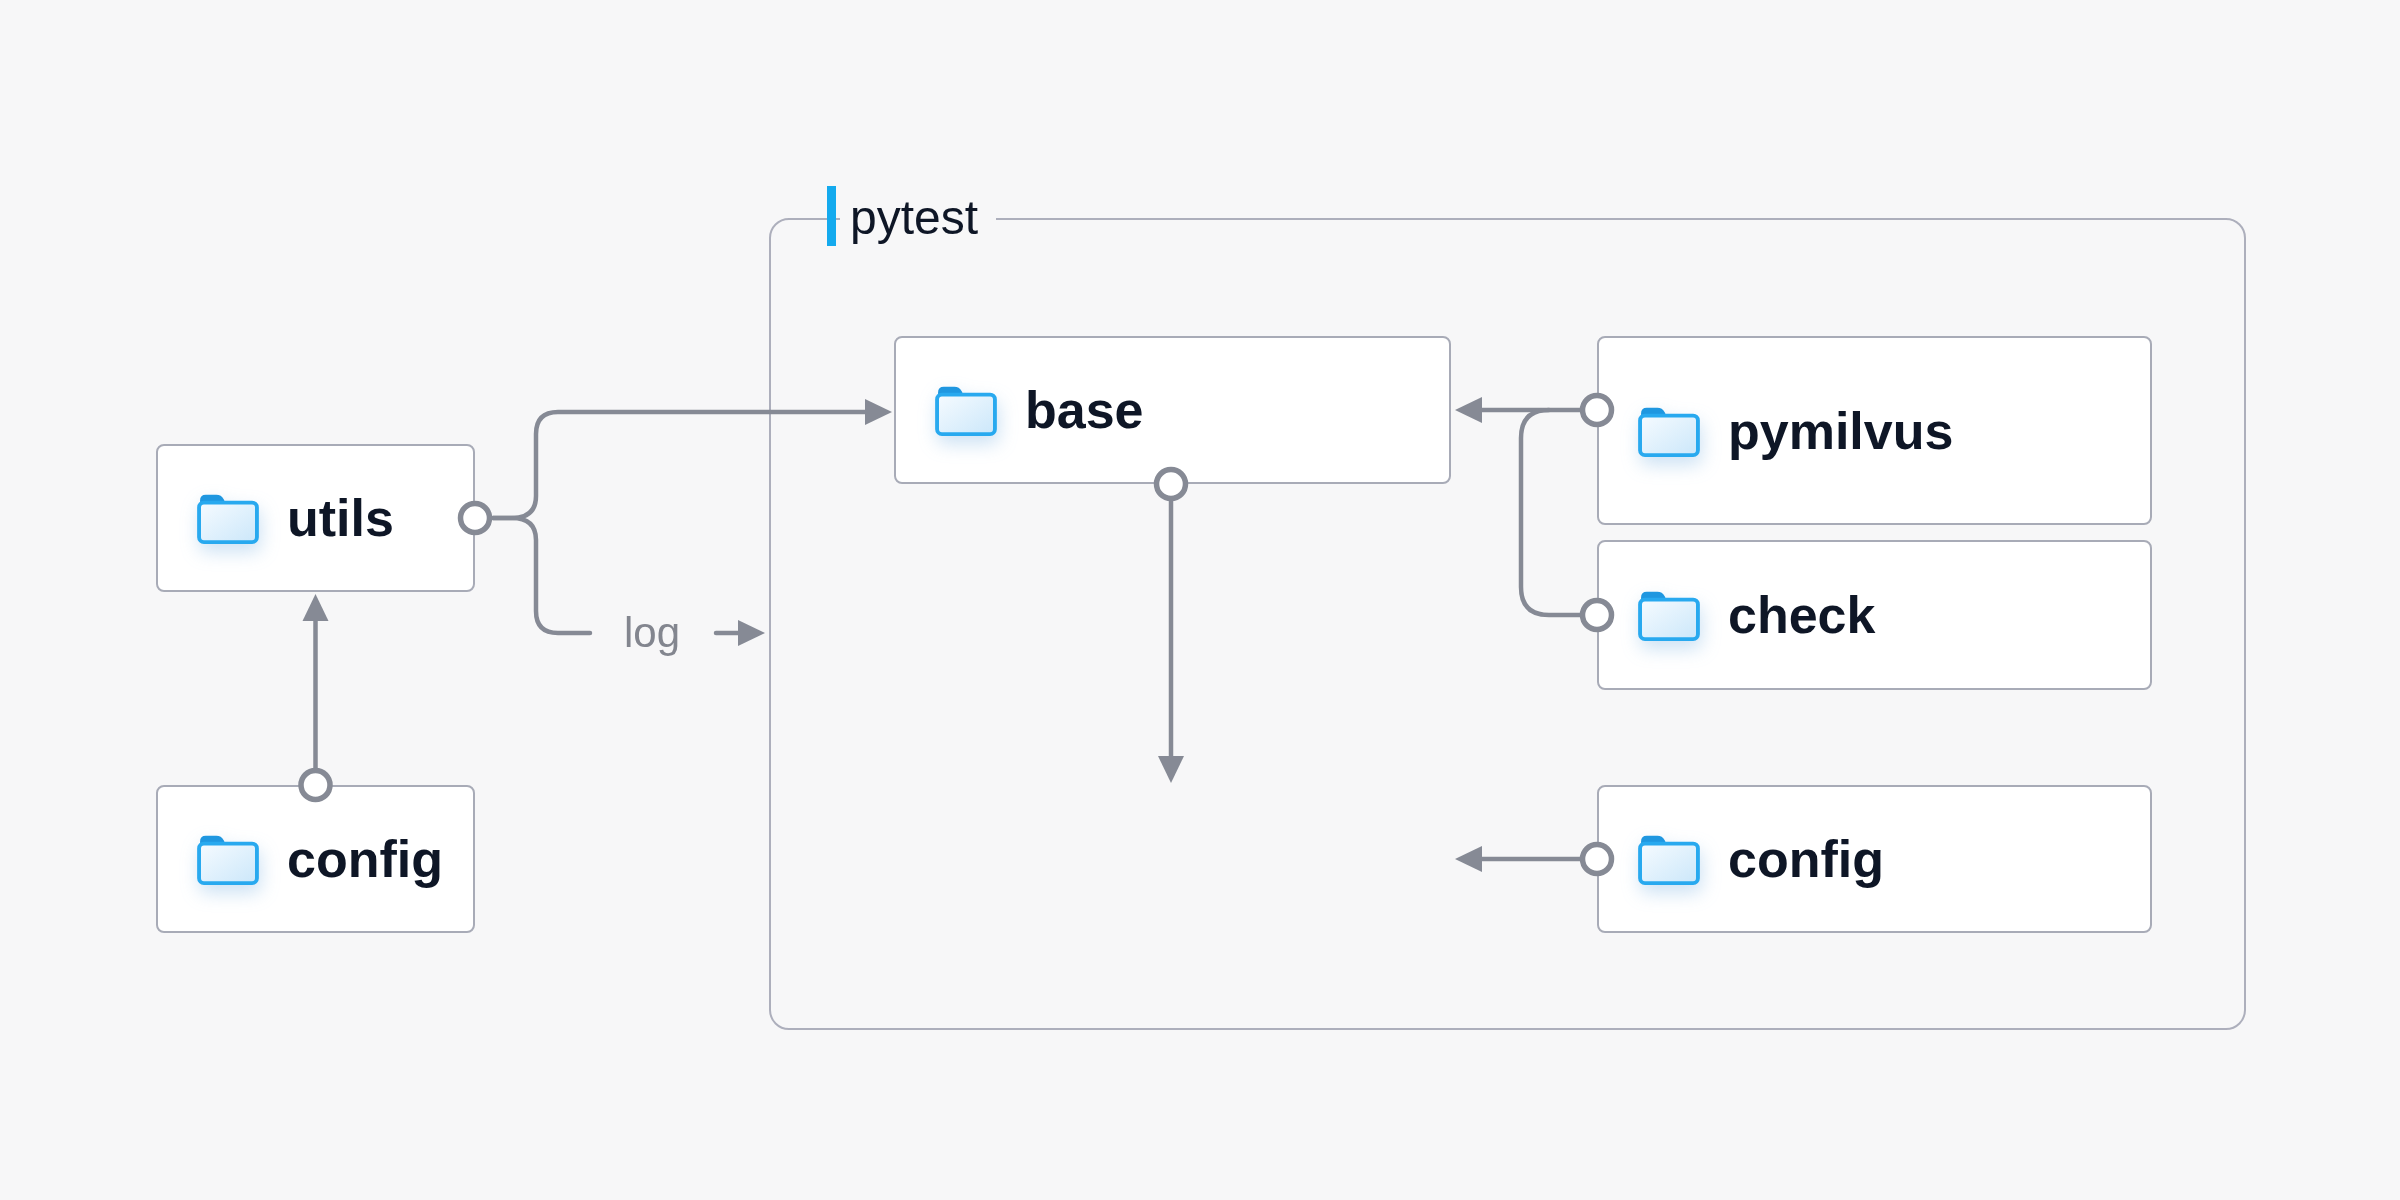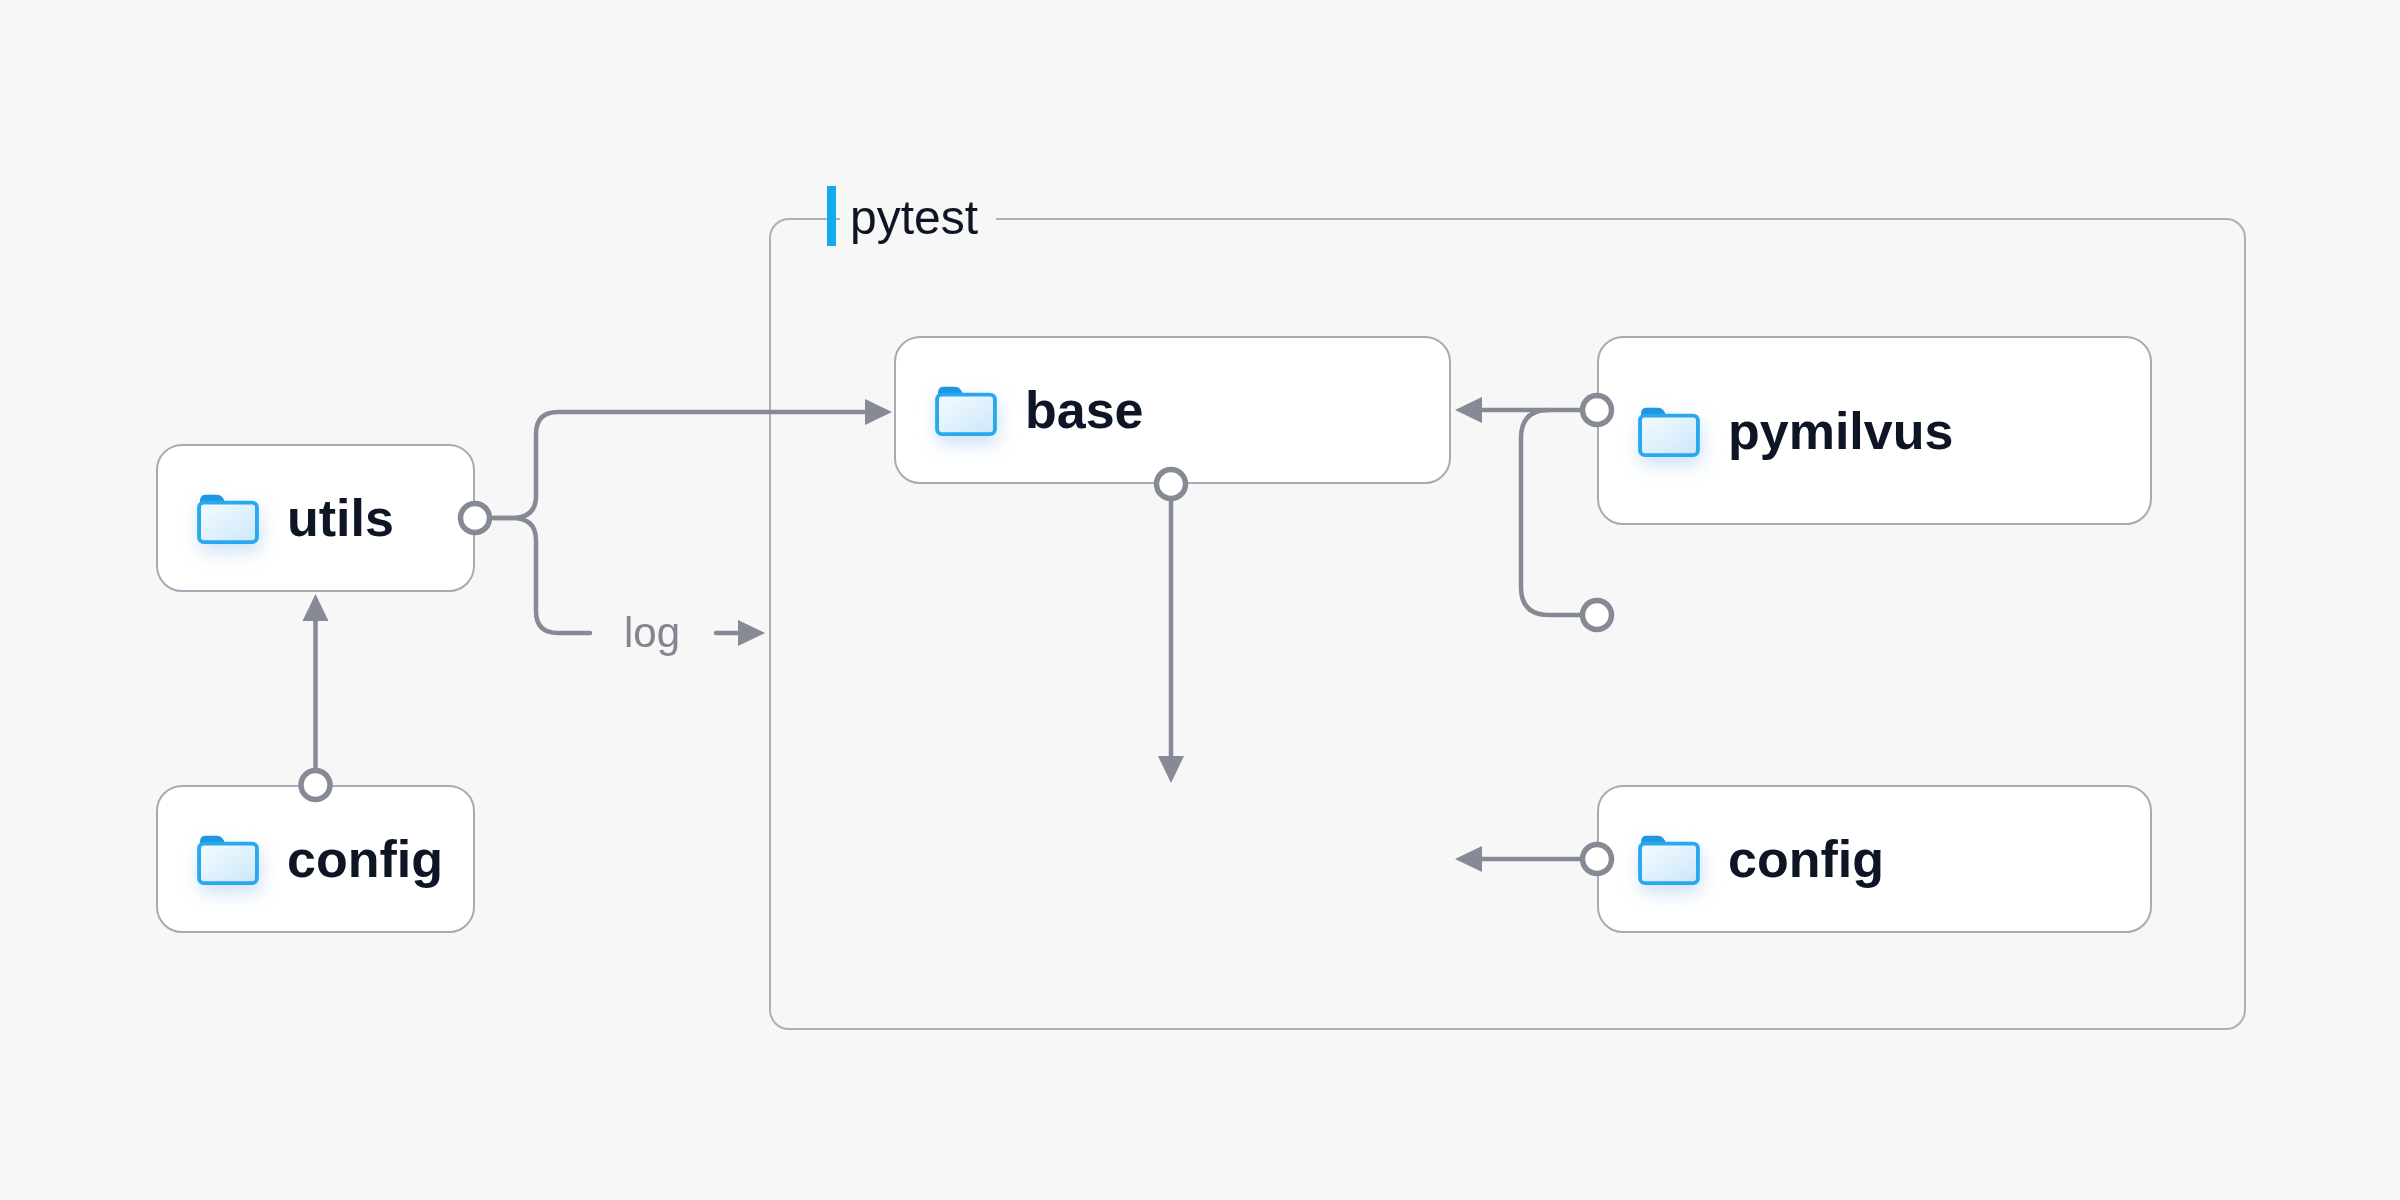--- a/index.html
+++ b/index.html
@@ -32,21 +32,21 @@
   }
   .group-accent-bar{
     position:absolute;left:827px;top:186px;width:9px;height:60px;
     background:var(--accent);z-index:7;
   }
 
   
   .node{
     position:absolute;display:flex;align-items:center;
     background:var(--box-fill);border:2.5px solid var(--box-border);
-    border-radius:26px;box-sizing:border-box;
+    border-radius:8px;box-sizing:border-box;
     padding-left:38px;z-index:2;
   }
   .node-label{
     margin-left:27px;font-size:52px;font-weight:700;
     color:var(--label-text);line-height:1;
   }
   .folder{
     width:64px;height:54px;flex:0 0 auto;
     filter:drop-shadow(2px 8px 9px rgba(90,160,220,0.30));
   }
@@ -139,20 +139,27 @@
   </div>
 
   <div class="node" style="left:1597px;top:336px;width:555px;height:189px">
     <svg class="folder" viewBox="0 0 66 56">
       <path d="M4 17 V10 Q4 4 10 4 H21 Q26 4 28.5 8.5 L32 16 Z" fill="var(--folder-tab)"></path>
       <rect x="3" y="12" width="60" height="41" rx="5" fill="url(#folderGrad)" stroke="var(--folder-blue)" stroke-width="4"></rect>
     </svg>
     <span class="node-label">pymilvus</span>
   </div>
 
+  <div class="node" style="left:1597px;top:540px;width:555px;height:150px">
+    <svg class="folder" viewBox="0 0 66 56">
+      <path d="M4 17 V10 Q4 4 10 4 H21 Q26 4 28.5 8.5 L32 16 Z" fill="var(--folder-tab)"></path>
+      <rect x="3" y="12" width="60" height="41" rx="5" fill="url(#folderGrad)" stroke="var(--folder-blue)" stroke-width="4"></rect>
+    </svg>
+    <span class="node-label">check</span>
+  </div>
 
 
   <div class="node" style="left:1597px;top:785px;width:555px;height:148px">
     <svg class="folder" viewBox="0 0 66 56">
       <path d="M4 17 V10 Q4 4 10 4 H21 Q26 4 28.5 8.5 L32 16 Z" fill="var(--folder-tab)"></path>
       <rect x="3" y="12" width="60" height="41" rx="5" fill="url(#folderGrad)" stroke="var(--folder-blue)" stroke-width="4"></rect>
     </svg>
     <span class="node-label">config</span>
   </div>
 

